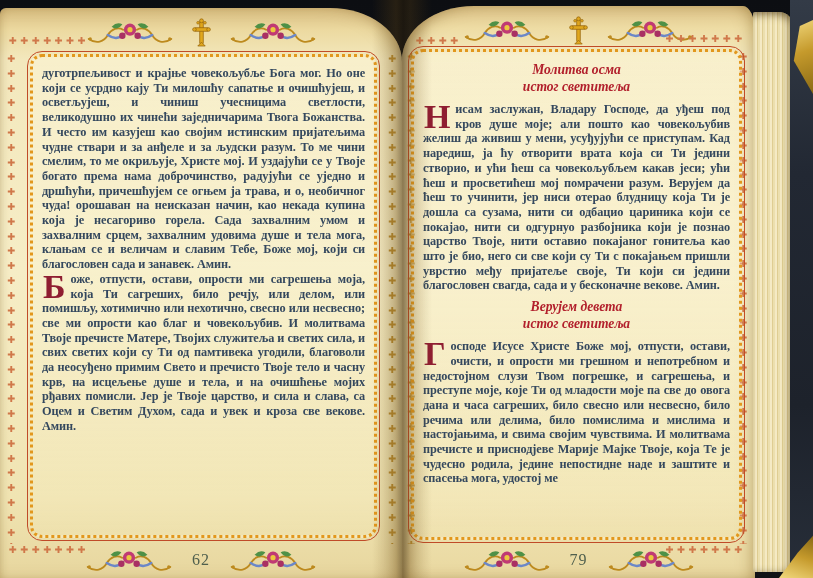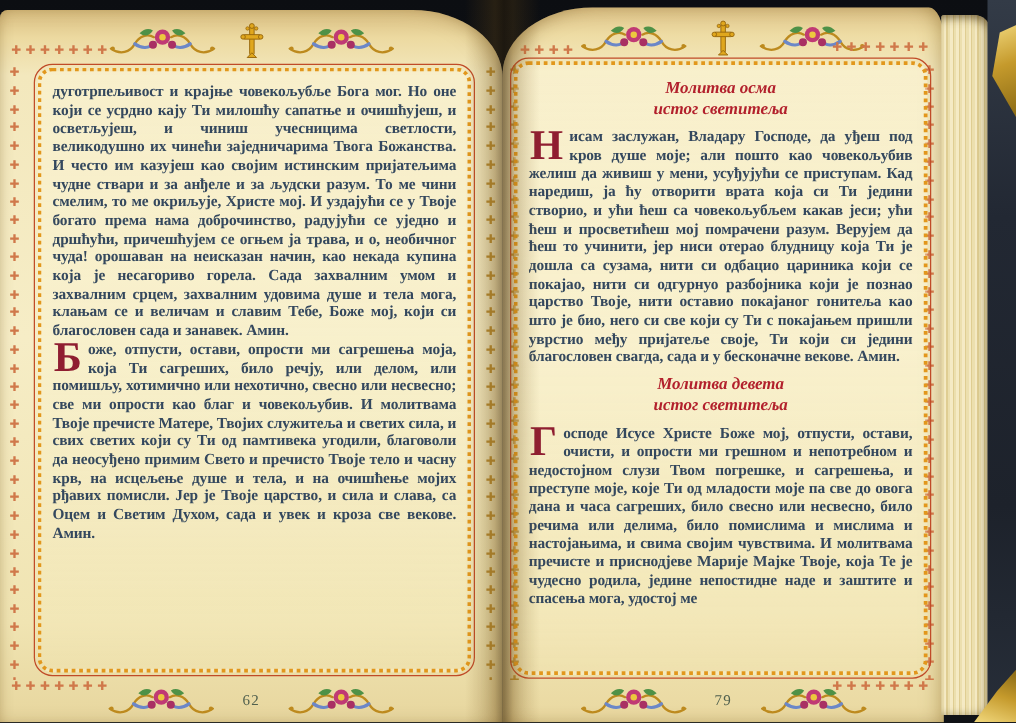--- a/index.html
+++ b/index.html
@@ -66,21 +66,21 @@
   .dropcap {
     float:left; font-size:34px; line-height:26px; padding:2px 5px 0 1px;
     color:#8f1e31; font-weight:bold; font-family:"Liberation Serif",serif;
   }
   
   .top-row { position:absolute; top:7px; left:0; right:0; height:34px; display:flex; align-items:center; justify-content:center; gap:14px; }
   .footer-row { position:absolute; bottom:5px; left:0; right:0; display:flex; align-items:center; justify-content:center; gap:12px; }
   .floral { width:94px; height:26px; }
   .mir { transform:scaleX(-1); }
   .gcross { width:21px; height:31px; }
-  .pagenum { font-size:12px; color:#50604e; letter-spacing:1px; min-width:26px; text-align:center; }
+  .pagenum { font-size:16px; color:#50604e; letter-spacing:1px; min-width:26px; text-align:center; }
   .vchain {
     position:absolute; top:44px; bottom:34px; width:15px; overflow:hidden;
     font-family:"DejaVu Sans",sans-serif; font-size:9.5px; line-height:14.8px;
     text-align:center; white-space:pre-line; pointer-events:none;
   }
   .salmon { color:#d0784a; } .goldc { color:#b5892f; }
   .hchain {
     position:absolute; font-family:"DejaVu Sans",sans-serif; font-size:9.5px;
     letter-spacing:3.5px; color:#d0784a; white-space:nowrap; pointer-events:none;
   }
@@ -303,21 +303,21 @@
 ✚
 ✚</div>
 
     <div class="frame frame-right">
       <div class="heading" style="margin-top:2px">
         <div>Молитва осма</div>
         <div>истог светитеља</div>
       </div>
       <p class="body-text"><span class="dropcap">Н</span><span>исам заслужан, Владару Господе, да уђеш под кров душе моје; али пошто као човекољубив желиш да живиш у мени, усуђујући се приступам. Кад наредиш, ја ћу отворити врата која си Ти једини створио, и ући ћеш са човекољубљем какав јеси; ући ћеш и просветићеш мој помрачени разум. Верујем да ћеш то учинити, јер ниси отерао блудницу која Ти је дошла са сузама, нити си одбацио цариника који се покајао, нити си одгурнуо разбојника који је познао царство Твоје, нити оставио покајаног гонитеља као што је био, него си све који су Ти с покајањем пришли уврстио међу пријатеље своје, Ти који си једини благословен свагда, сада и у бесконачне векове. Амин.</span></p>
       <div class="heading">
-        <div>Молитва девета</div>
+        <div>Верујем девета</div>
         <div>истог светитеља</div>
       </div>
       <p class="body-text"><span class="dropcap">Г</span><span>осподе Исусе Христе Боже мој, отпусти, остави, очисти, и опрости ми грешном и непотребном и недостојном слузи Твом погрешке, и сагрешења, и преступе моје, које Ти од младости моје па све до овога дана и часа сагреших, било свесно или несвесно, било речима или делима, било помислима и мислима и настојањима, и свима својим чувствима. И молитвама пречисте и приснодјеве Марије Мајке Твоје, која Те је чудесно родила, једине непостидне наде и заштите и спасења мога, удостој ме</span></p>
     </div>
 
     <div class="hchain hr-bot">✚✚✚✚✚✚✚</div>
     <div class="footer-row">
       <svg class="floral">
           <use href="#flor"></use>
         </svg>

